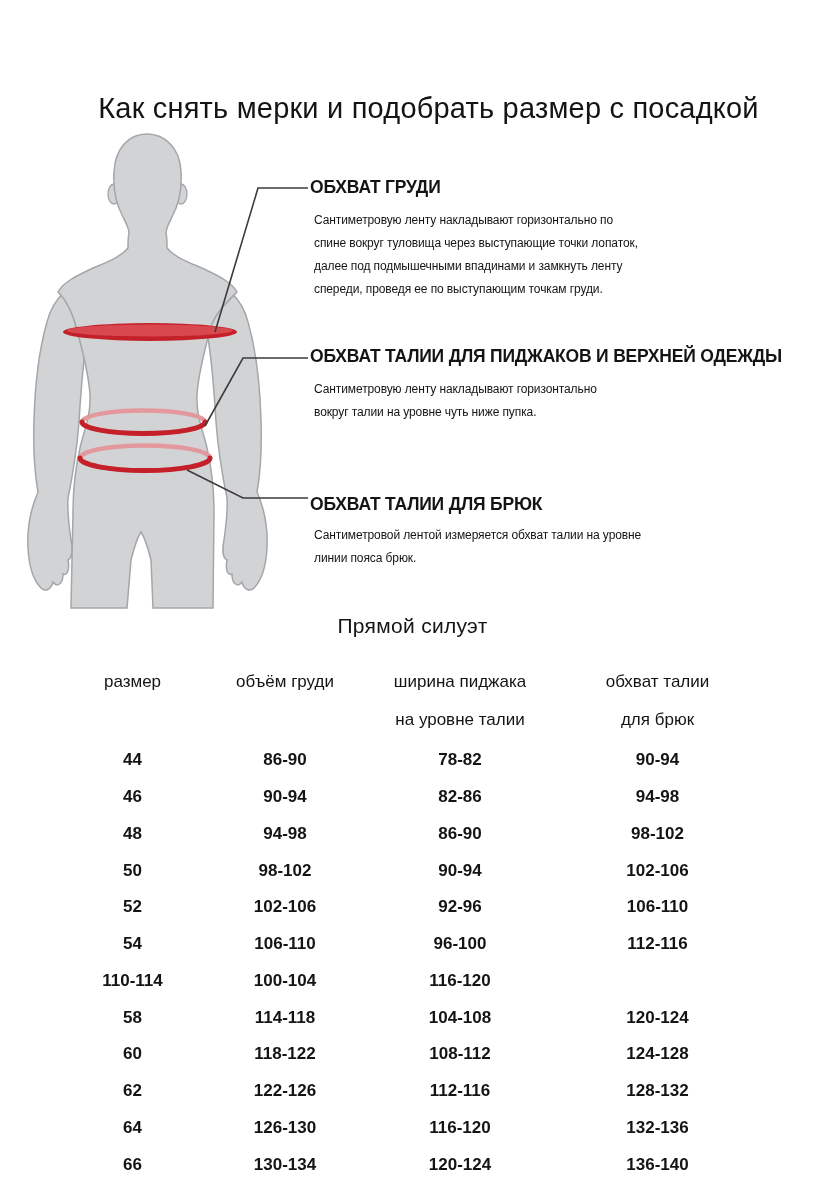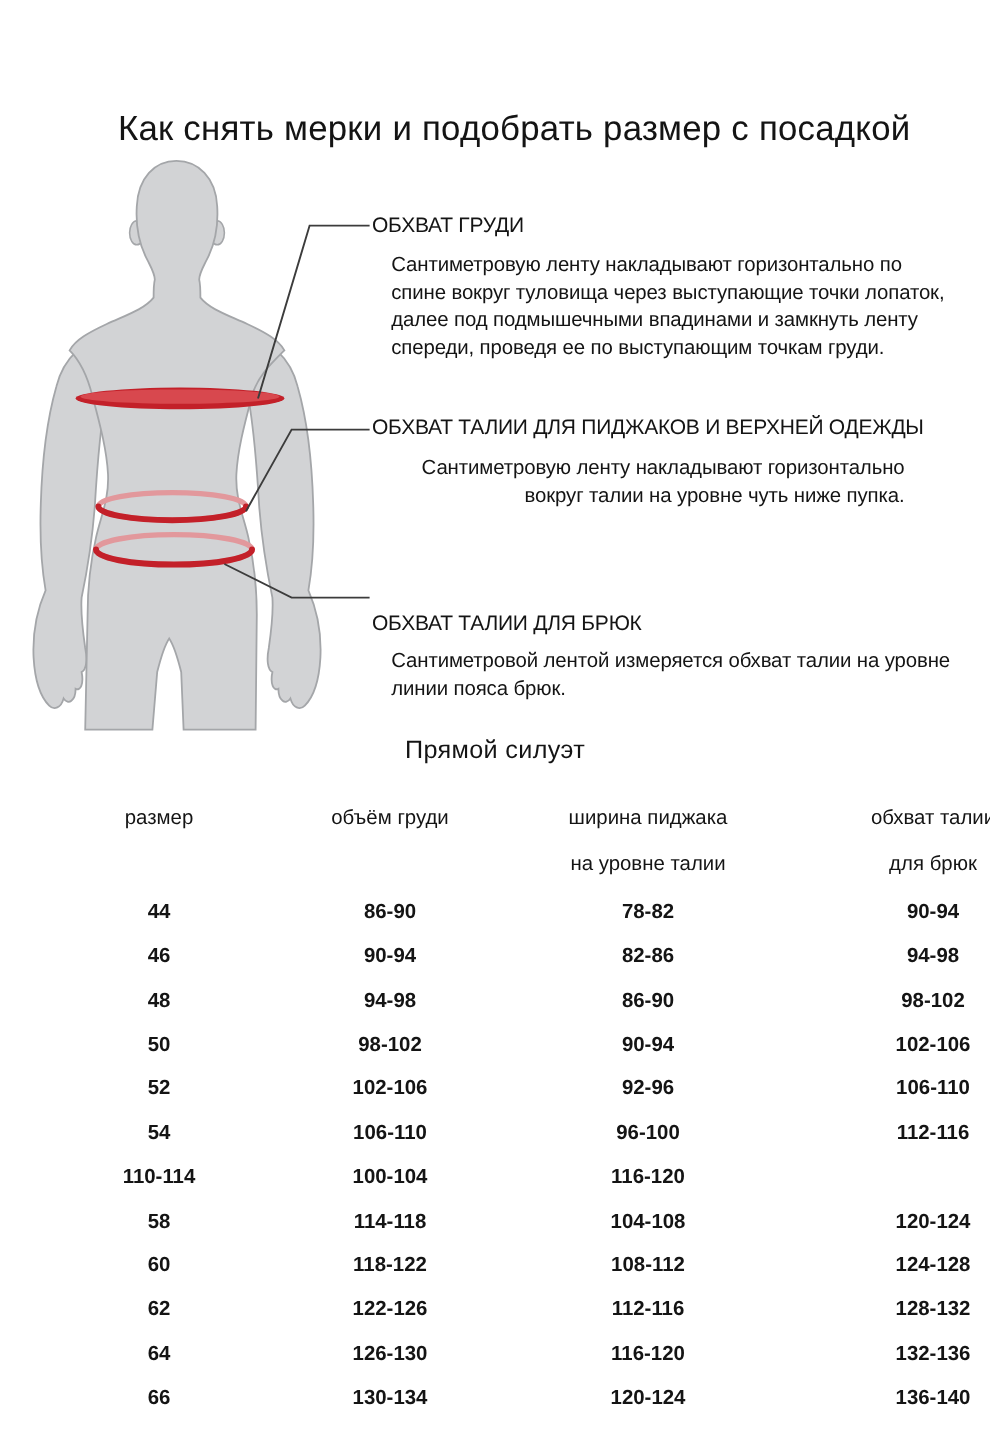--- a/index.html
+++ b/index.html
@@ -9,38 +9,38 @@
     font-family:"Liberation Sans", sans-serif;
     color:#141414;
   }
   h1.page-title{
     margin:16px;position:absolute;top:76px;left:0;width:825px;
     text-align:center;font-size:29px;font-weight:400;letter-spacing:0.2px;
   }
   .figure-wrap{position:absolute;left:15px;top:130px;width:305px;height:485px;}
   .callout{position:absolute;left:310px;}
   .callout h2{
-    margin:0;font-size:17.5px;font-weight:400;letter-spacing:-0.2px;white-space:nowrap;
+    margin:0;font-size:17.5px;font-weight:700;letter-spacing:-0.2px;white-space:nowrap;
   }
   .callout p{
-    margin:16px;font-size:17px;font-weight:400;line-height:23px;
+    margin:4px;font-size:12px;font-weight:400;line-height:23px;
     white-space:pre-line;letter-spacing:-0.1px;
   }
   .callout-1{top:177px;}
   .callout-1 p{margin-top:11px;}
-  .callout-2{top:346px;text-align:right;}
+  .callout-2{top:346px;}
   .callout-2 p{margin-top:11px;}
-  .callout-3{top:509px;}
+  .callout-3{top:494px;}
   .callout-3 p{margin-top:9px;}
   h2.table-title{
     margin:0;position:absolute;top:614px;left:0;width:825px;
     text-align:center;font-size:21px;font-weight:400;letter-spacing:0.3px;
   }
   .size-table{position:absolute;left:60px;top:664px;width:700px;font-size:17px;}
-  .t-row{display:grid;grid-template-columns:145px 160px 190px 205px;gap:40px;}
+  .t-row{display:grid;grid-template-columns:145px 160px 190px 205px;}
   .t-head-row1{height:36px;}
   .t-head-row2{height:40px;}
   .t-cell{display:flex;align-items:center;justify-content:center;text-align:center;}
   .t-rows{margin-top:2px;font-weight:bold;}
   .t-rows .t-row{height:36.75px;}
 </style>
 </head>
 <body>
 
 <h1 class="page-title">Как снять мерки и подобрать размер с посадкой</h1>

